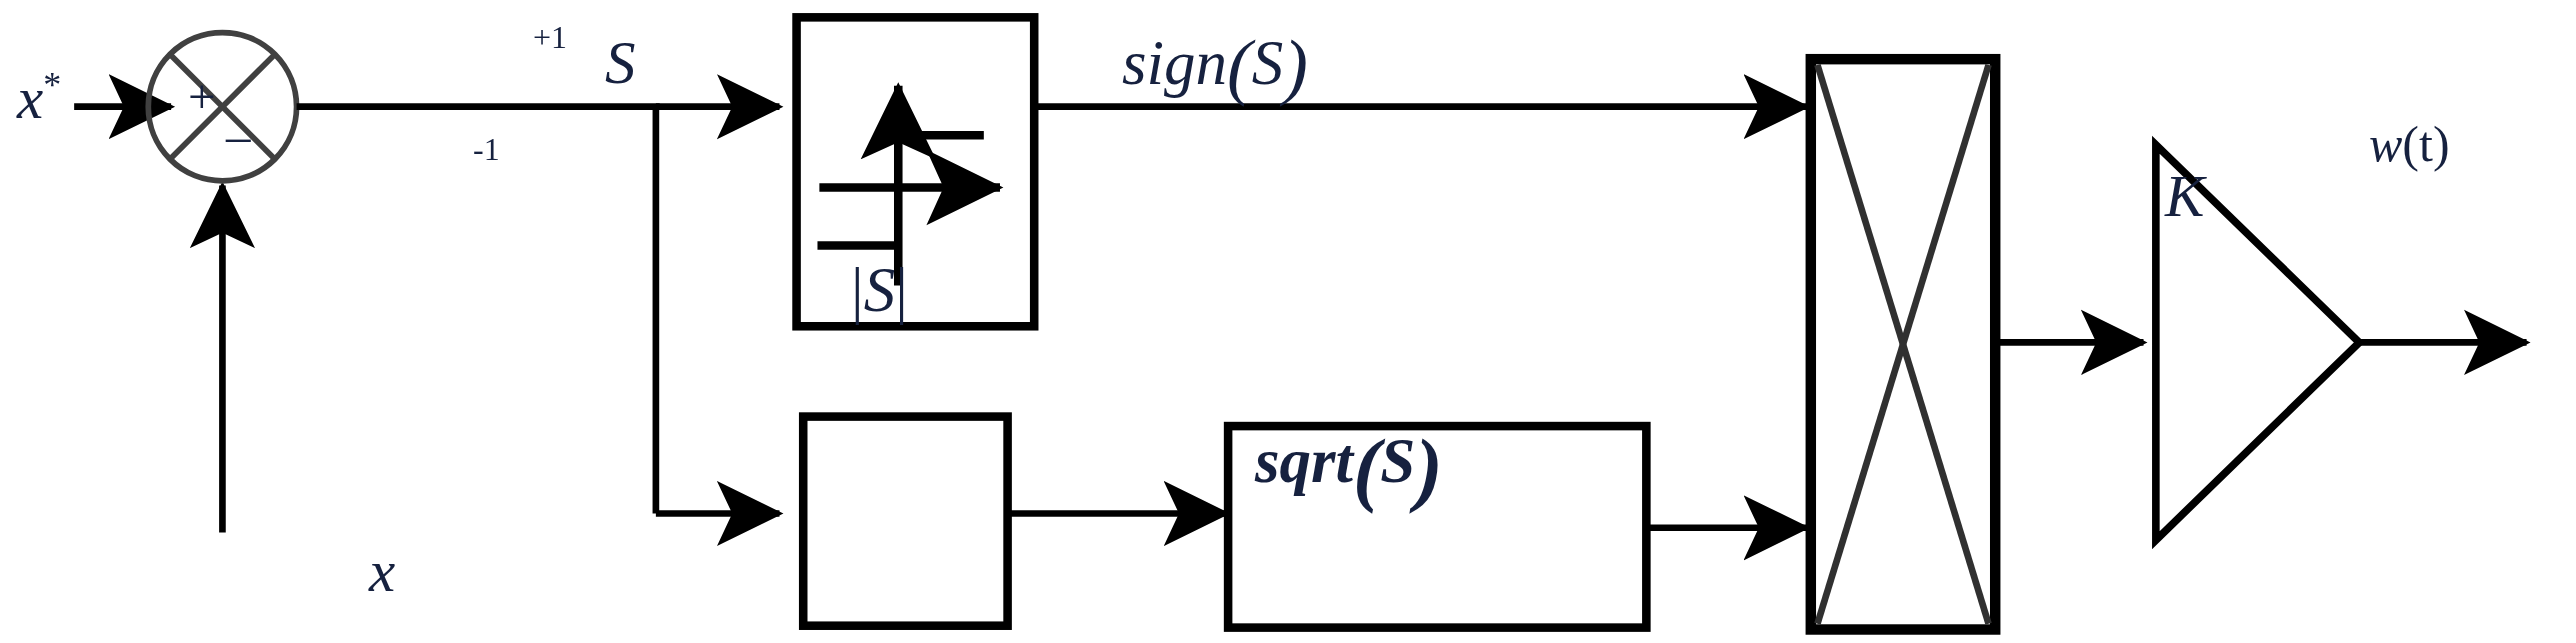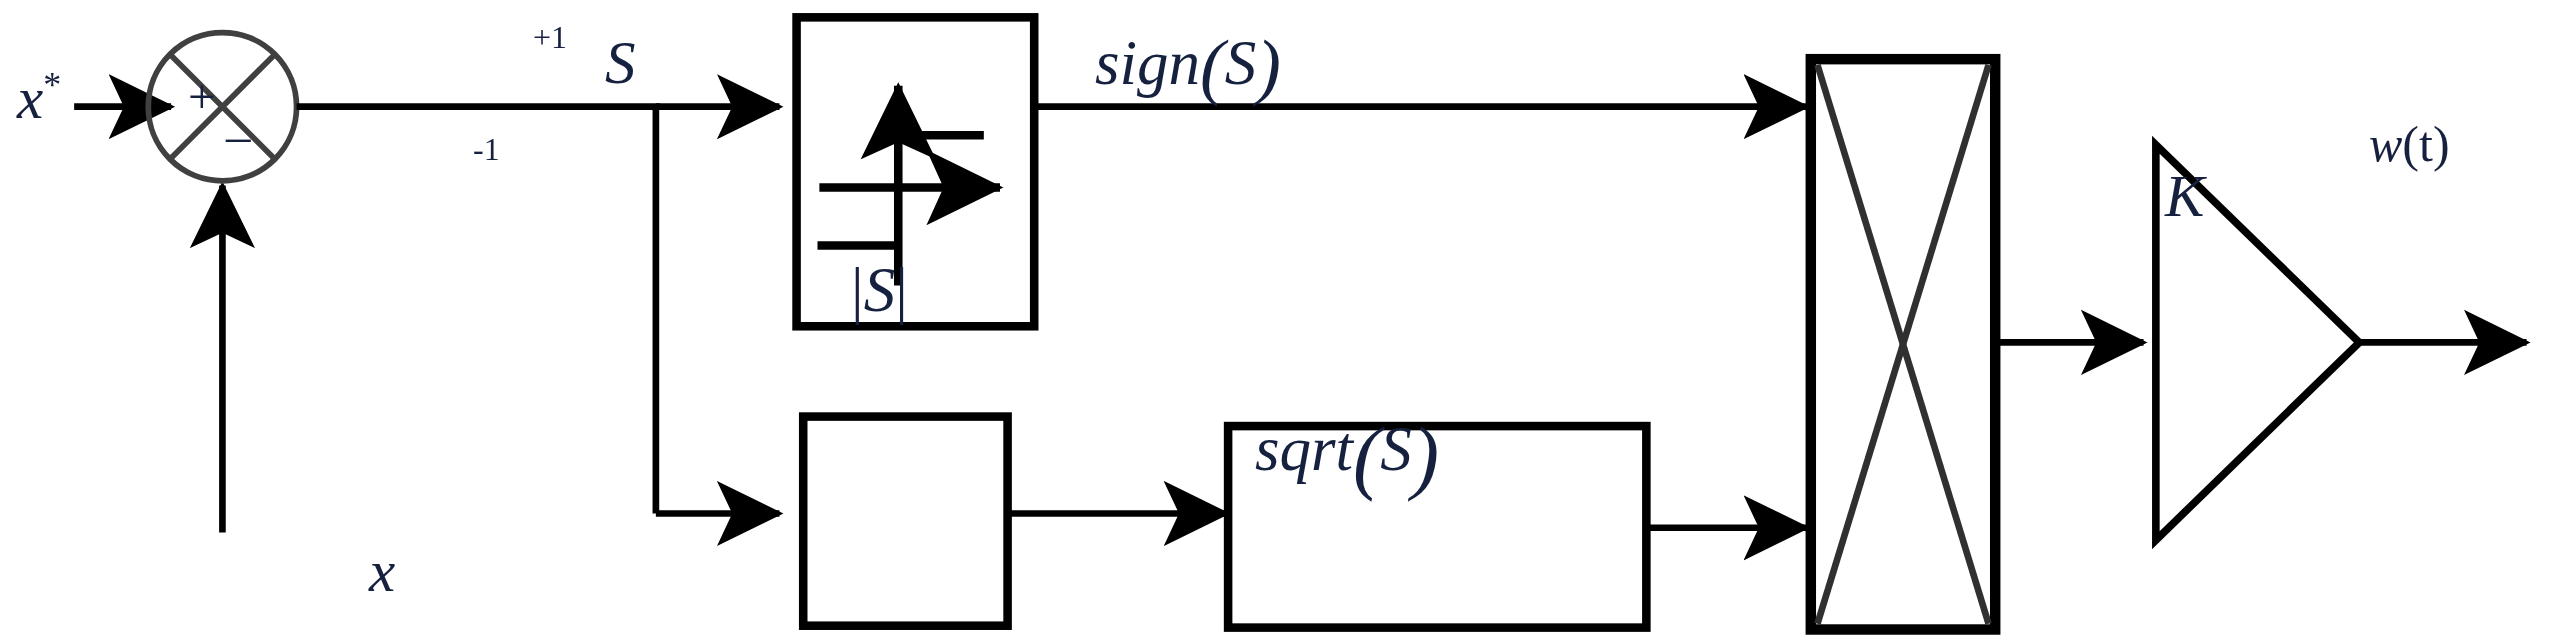--- a/index.html
+++ b/index.html
@@ -33,25 +33,25 @@
     font-family: "Liberation Serif", "DejaVu Serif", serif;
     font-style: italic;
     line-height: 1;
     user-select: none;
   }
 
   .l-xstar   { left: 17px;  top: 67px;  font-size: 59px; }
   .l-xstar sup { font-size: 36px; font-style: normal; vertical-align: super; letter-spacing:0; }
   .l-x       { left: 369px; top: 542px; font-size: 59px; }
   .l-S       { left: 605px; top: 32px;  font-size: 61px; }
-  .l-signS   { left: 1095px; top: 28.5px; font-size: 63px; text-align: right; }
+  .l-signS   { left: 1122px; top: 28.5px; font-size: 63px; text-align: right; }
   .l-signS .paren { font-style: italic; font-size: 74px; vertical-align: -0.10em; }
   .l-absS    { left: 851px; top: 259px; font-size: 63px; }
   .l-absS .bar { font-style: normal; font-weight: 400; }
-  .l-sqrtS   { left: 1255px; top: 416px; font-size: 63px; }
+  .l-sqrtS   { left: 1255px; top: 428px; font-size: 63px; font-weight: bold; }
   .l-sqrtS .paren { font-style: italic; font-size: 82px; vertical-align: -0.17em; }
   .l-K       { left: 2165px; top: 167px; font-size: 59px; }
   .l-wt      { left: 2369px; top: 119px; font-size: 50px; }
   .l-wt .upr { font-style: normal; }
 
   .l-plus    { left: 188px; top: 72px;  font-size: 49px; font-style: normal; }
   .l-minus   { left: 226px; top: 111px; font-size: 49px; font-style: normal; }
 
   .l-p1      { left: 533px; top: 21px;  font-size: 32px; font-style: normal; }
   .l-m1      { left: 473px; top: 133px; font-size: 32px; font-style: normal; }

